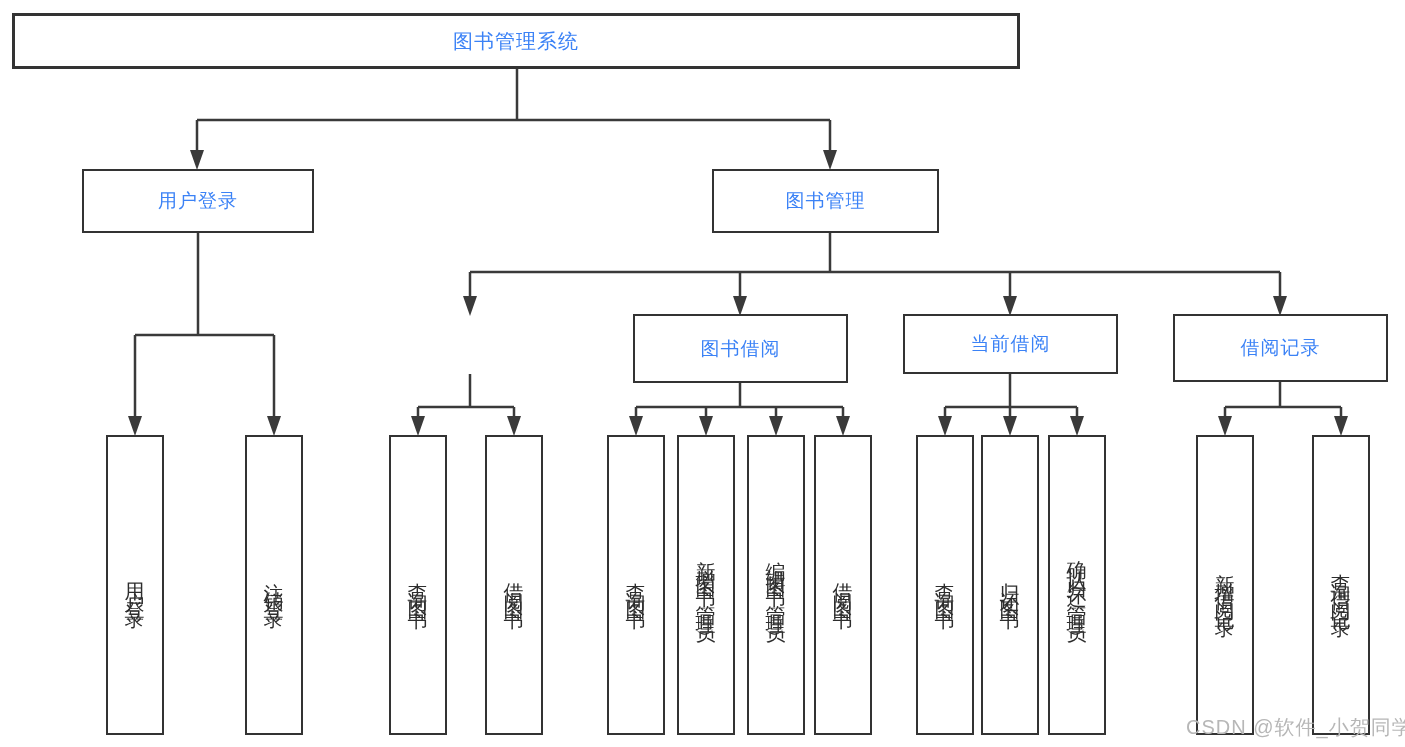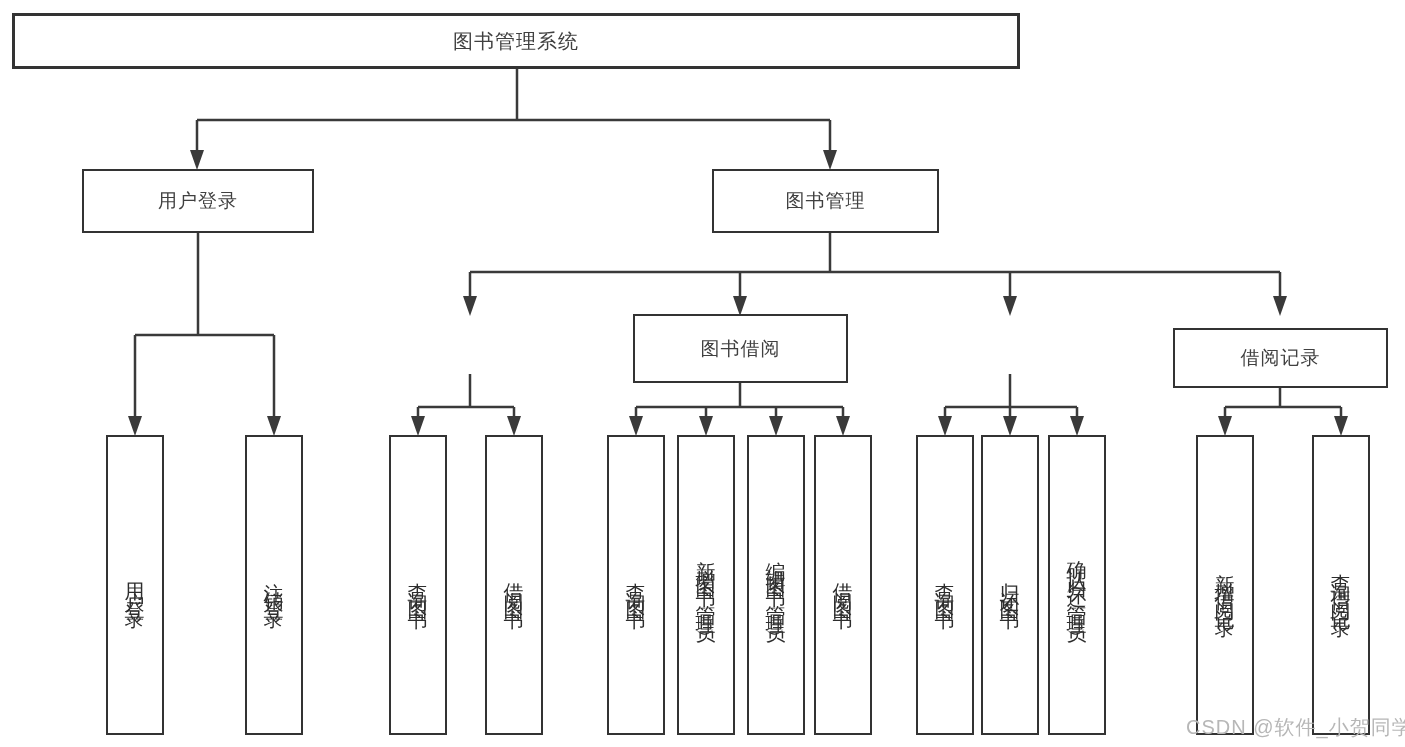--- a/index.html
+++ b/index.html
@@ -10,21 +10,21 @@
     font-family:"Liberation Sans", sans-serif;
     overflow:hidden;
   }
   .wires{position:absolute;left:0;top:0;}
   .hbox{
     position:absolute;
     box-sizing:border-box;
     background:#ffffff;
     border:2.5px solid #333333;
     display:flex;align-items:center;justify-content:center;
-    font-size:19px;color:#404040;
+    font-size:19px;color:#3b82f6;
     letter-spacing:1px;
   }
   .root{border-width:3px;font-size:20px;}
   .vbox{
     position:absolute;
     box-sizing:border-box;
     width:58px;height:300px;top:435px;
     background:#ffffff;
     border:2.5px solid #333333;
     display:flex;align-items:center;justify-content:center;
@@ -90,21 +90,22 @@
       <polygon points="1334,416 1348,416 1341,436"></polygon>
     </g>
   </svg>
 
   <div class="hbox root" style="left:12px;top:13px;width:1008px;height:56px;">图书管理系统</div>
 
   <div class="hbox" style="left:82px;top:169px;width:232px;height:64px;">用户登录</div>
   <div class="hbox" style="left:712px;top:169px;width:227px;height:64px;">图书管理</div>
 
   <div class="hbox" style="left:633px;top:314px;width:215px;height:69px;">图书借阅</div>
-  <div class="hbox" style="left:1173px;top:328px;width:215px;height:60px;">借阅记录</div>
+  <div class="hbox" style="left:903px;top:314px;width:215px;height:60px;">当前借阅</div>
+  <div class="hbox" style="left:1173px;top:314px;width:215px;height:68px;">借阅记录</div>
 
   <div class="vbox" style="left:106px;">
     <span>用户登录</span>
   </div>
   <div class="vbox" style="left:245px;">
     <span>注销登录</span>
   </div>
 
   <div class="vbox" style="left:389px;">
     <span>查询图书</span>

